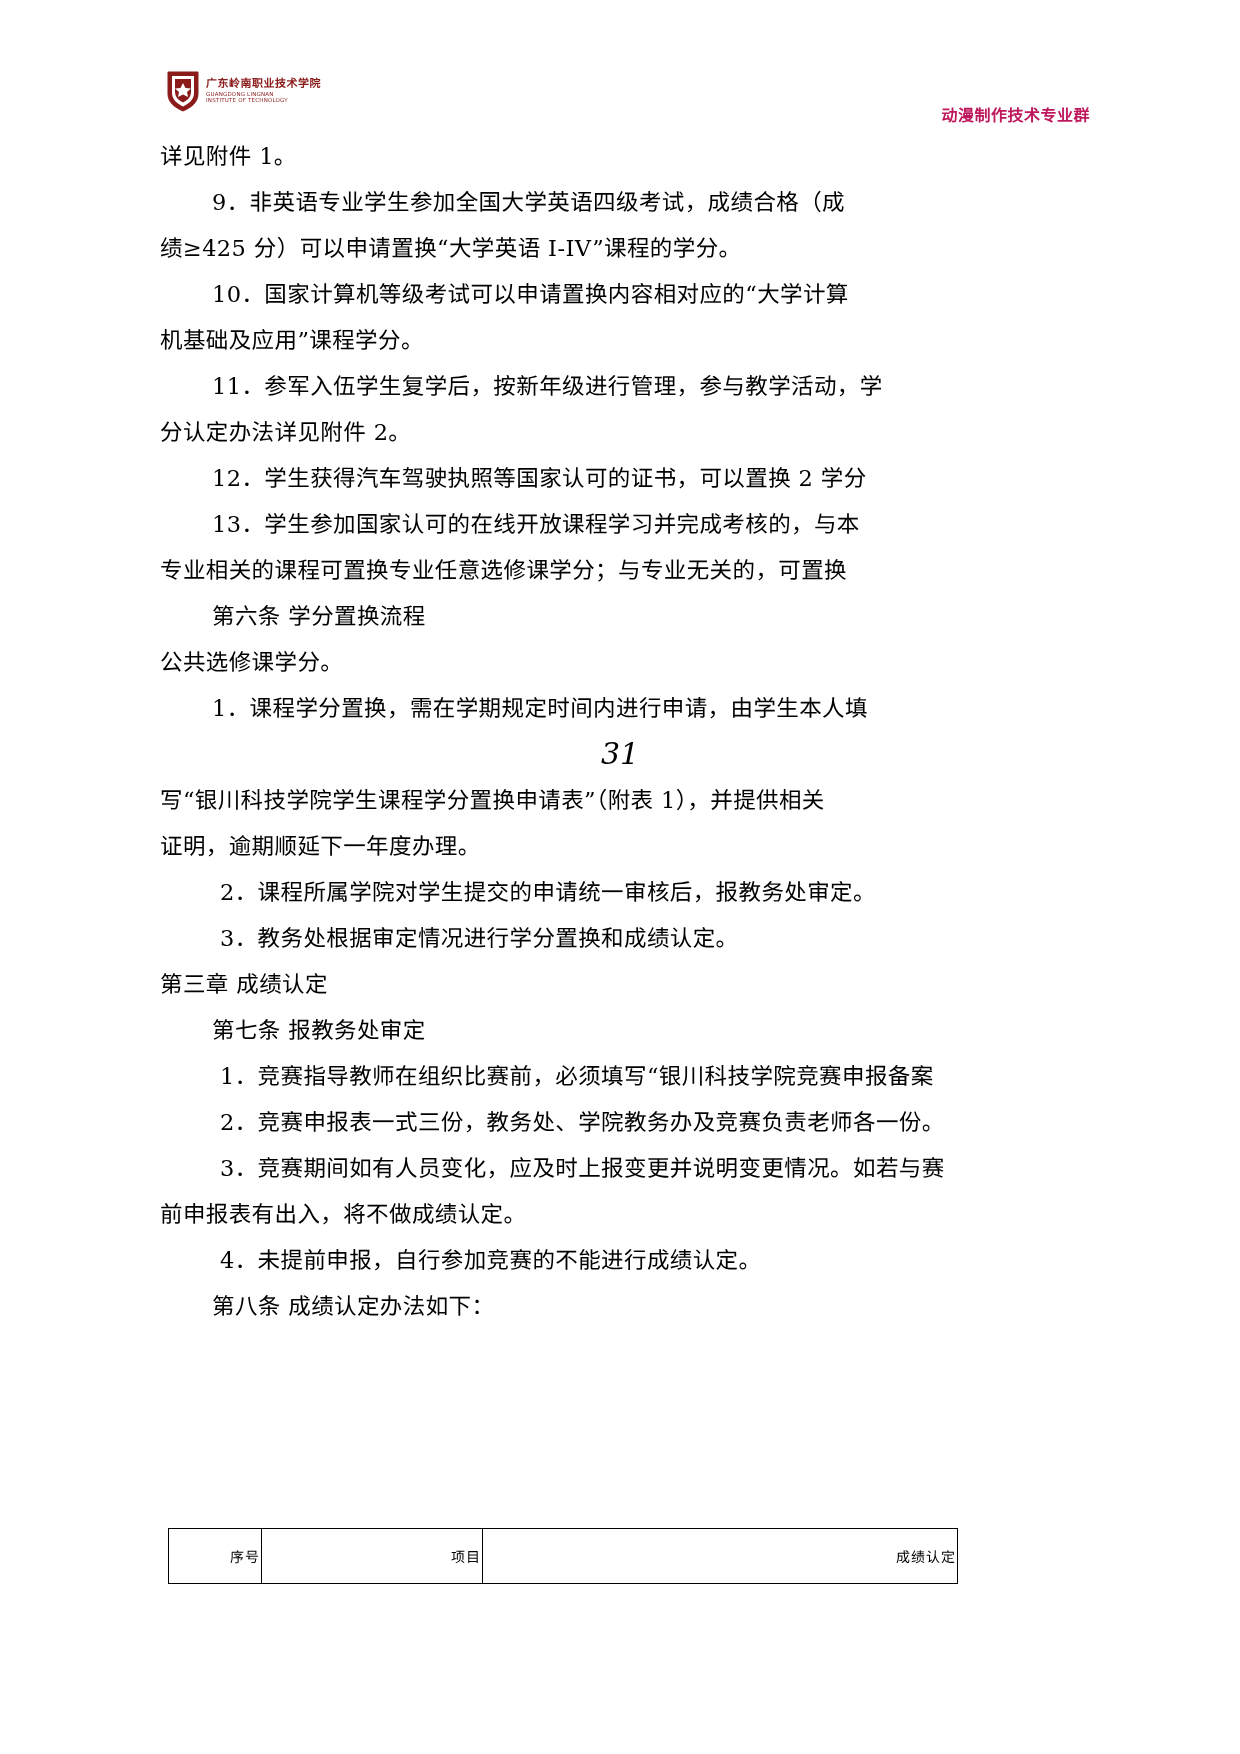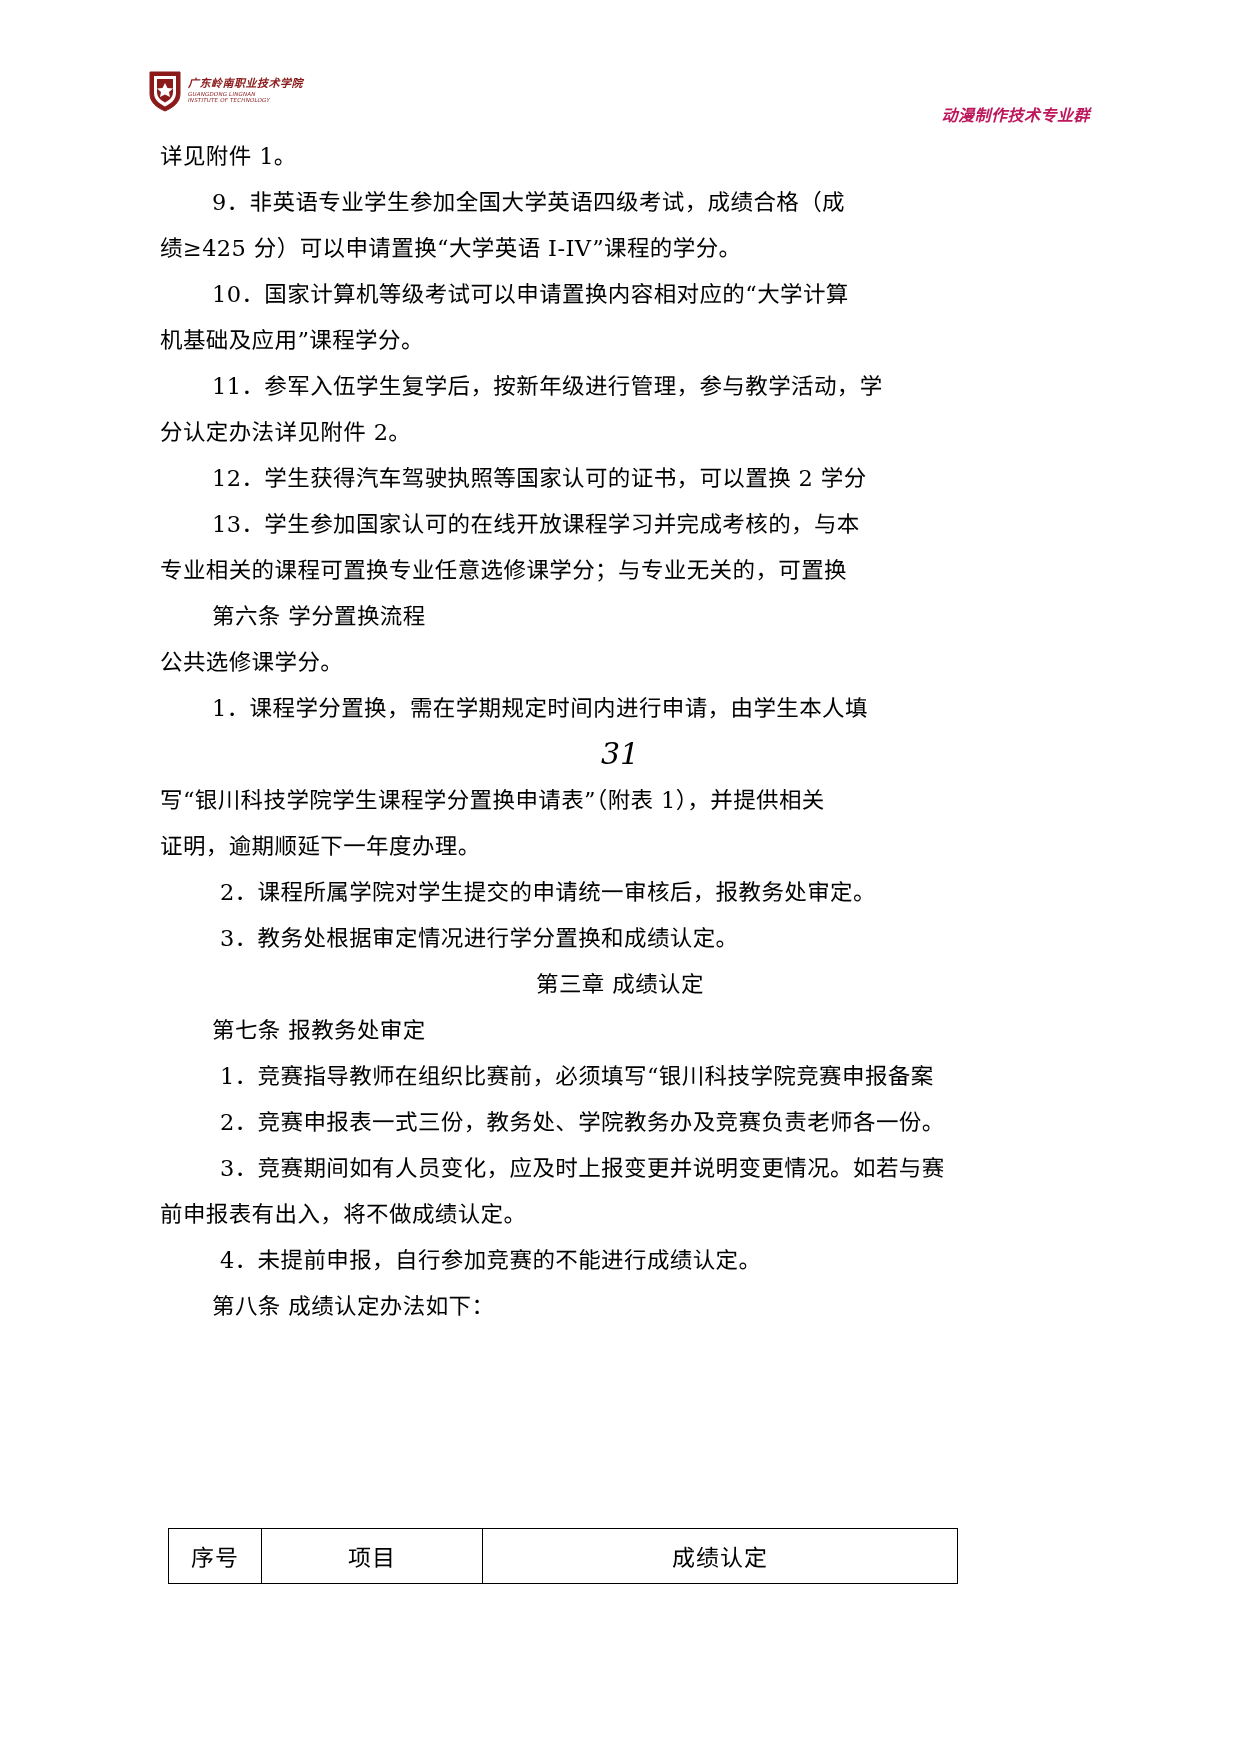--- a/index.html
+++ b/index.html
@@ -20,24 +20,23 @@
     width: 1240px;
     height: 1754px;
     box-sizing: border-box;
     padding: 0;
   }
 
   
   .header {
     position: absolute;
     top: 70px;
-    left: 148px;
+    left: 166px;
     right: 150px;
     height: 60px;
-    font-style: italic;
   }
   .logo-wrap {
     position: absolute;
     left: 0;
     top: 0;
     display: flex;
     align-items: center;
     gap: 6px;
   }
   .logo-shield {
@@ -86,21 +85,21 @@
   .line {
     font-size: 22.5px;
     line-height: 46px;
     letter-spacing: 0.4px;
     white-space: pre;
     font-family: "DejaVu Serif", "Liberation Serif", serif;
   }
   .ind1 { padding-left: 0px; }
   .ind2 { padding-left: 52px; }
   .ind3 { padding-left: 60px; }
-  .center { text-align: center; padding-left: 0; }
+  .center { text-align: left; padding-left: 0; }
   .pageno {
     text-align: center;
     font-size: 30px;
     line-height: 46px;
     font-family: "DejaVu Serif", "Liberation Serif", serif;
     font-style: italic;
   }
 
   
   .tbl-wrap {
@@ -110,24 +109,24 @@
     width: 780px;
   }
   table.grade-table {
     border-collapse: collapse;
     width: 780px;
     table-layout: fixed;
   }
   table.grade-table th {
     border: 1.5px solid #000;
     height: 52px;
-    font-size: 23px;
+    font-size: 14px;
     font-weight: normal;
     font-family: "DejaVu Serif", "Liberation Serif", serif;
-    text-align: center;
+    text-align: right;
     letter-spacing: 1px;
   }
   .col-no { width: 90px; }
   .col-item { width: 218px; }
   .col-grade { width: 472px; margin-top: 32px; }
 </style>
 </head>
 <body>
 
 <div class="page">

